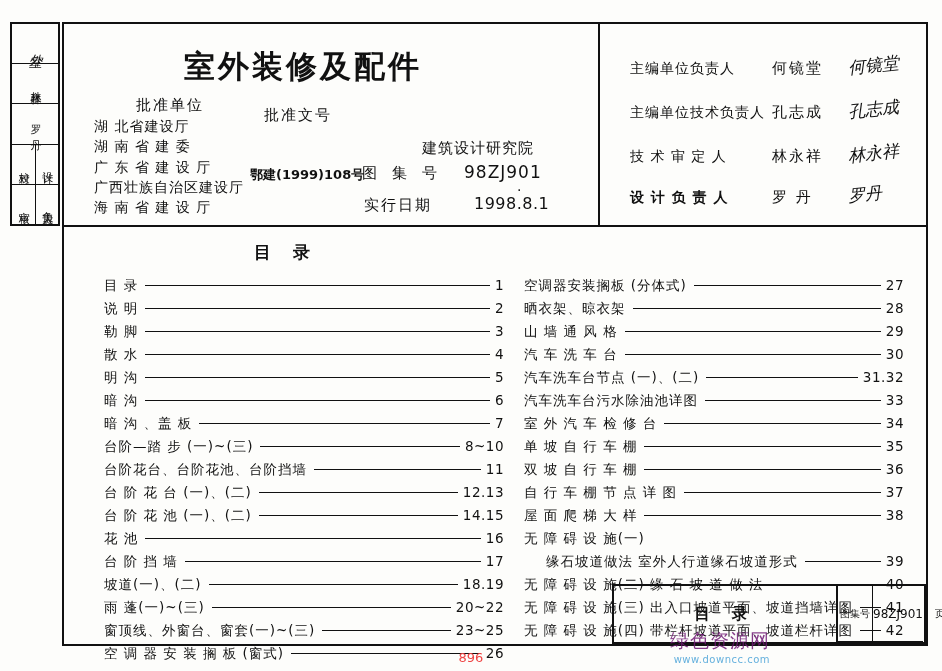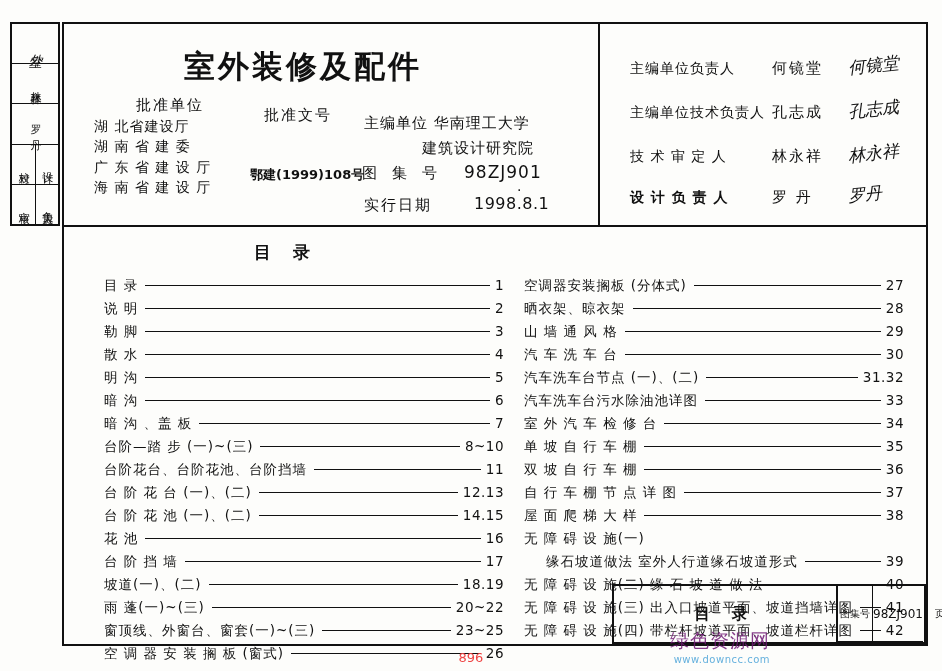--- a/index.html
+++ b/index.html
@@ -206,27 +206,27 @@
     <div class="header">
 
       <div class="hdr-left">
         <div class="main-title">室外装修及配件</div>
 
         <div class="approve-unit-label">批准单位</div>
         <div class="approve-list">
           <div>湖 北省建设厅</div>
           <div>湖 南 省 建 委</div>
           <div>广 东 省 建 设 厅</div>
+          <div>广西壮族自治区建设厅</div>
           <div>海 南 省 建 设 厅</div>
         </div>
 
         <div class="approve-doc-label">批准文号</div>
         <div class="approve-doc-no">鄂建(1999)108号</div>
 
-        <div class="editor-label">主编单位  华南理工大学</div>
         <div class="editor-line2">建筑设计研究院</div>
 
         <div class="atlas-no-label">图 集 号</div>
         <div class="atlas-no-val">98ZJ901</div>
         <div class="dot-mark">·</div>
 
         <div class="exec-label">实行日期</div>
         <div class="exec-val">1998.8.1</div>
       </div>
 

